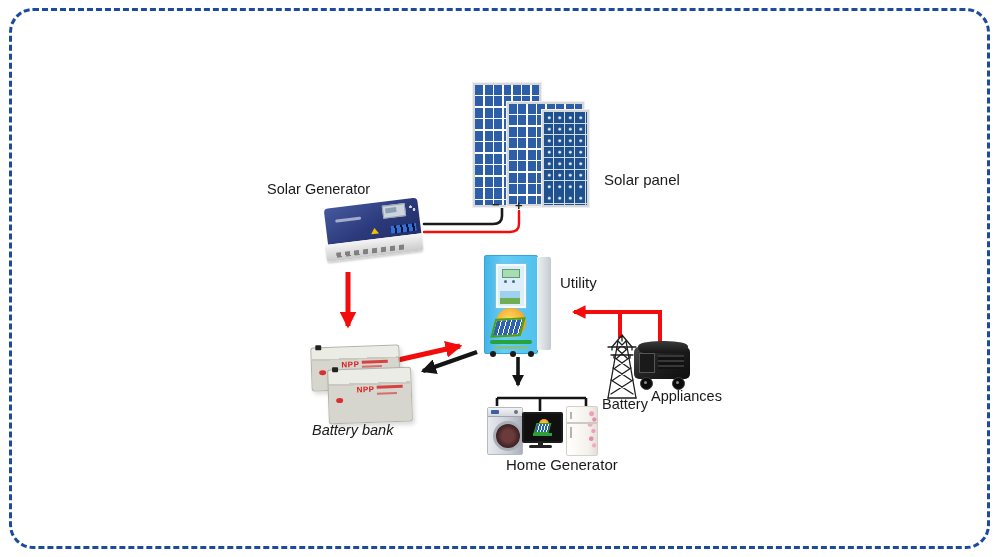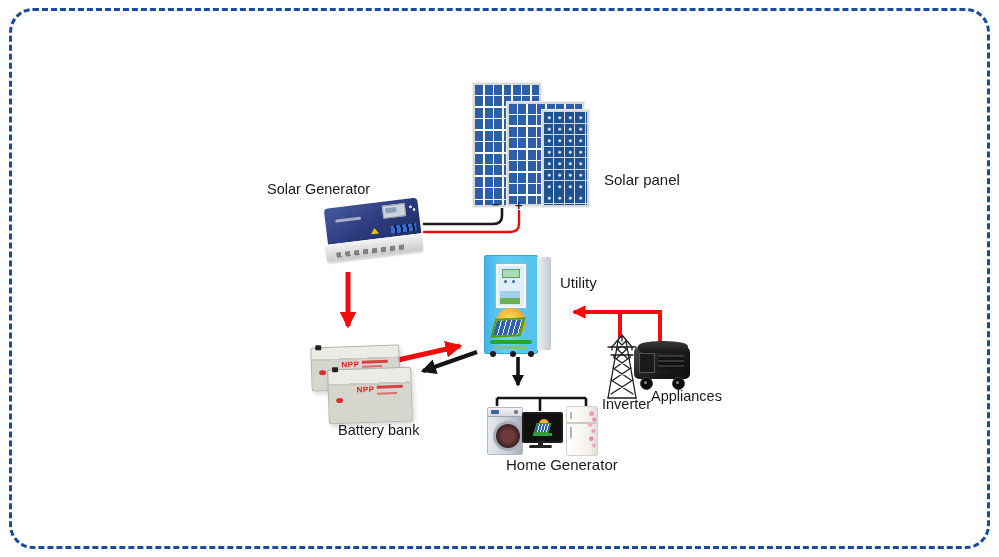--- a/index.html
+++ b/index.html
@@ -207,21 +207,21 @@
     <div class="bat-line"></div>
     <div class="bat-line2"></div>
   </div>
   <div class="bat bat2">
     <div class="bat-term"></div>
     <div class="bat-oval"></div>
     <div class="bat-brand">NPP</div>
     <div class="bat-line"></div>
     <div class="bat-line2"></div>
   </div>
-  <div class="lbl" style="left:338px;top:422px;">Battery bank</div>
+  <div class="lbl" style="left:312px;top:422px;font-style:italic;">Battery bank</div>
 
   <div class="washer">
     <div class="washer-panel"></div>
     <div class="washer-knob"></div>
     <div class="washer-knob2"></div>
     <div class="washer-door"></div>
   </div>
   <div class="tv">
     <div class="tv-screen">
       <div class="tv-logo-sun"></div>
@@ -241,21 +241,21 @@
 
   <svg style="position:absolute;left:602px;top:334px;" width="40" height="66" viewBox="0 0 40 66">
     <g fill="none" stroke="#1e1e1e" stroke-width="1.3" stroke-linecap="round">
       <path d="M20,1 L20,7 M20,1 L10,13 M20,1 L30,13"></path>
       <path d="M6,13 L34,13 M9,21 L31,21"></path>
       <path d="M10,13 L10,16 M30,13 L30,16 M12,21 L12,24 M28,21 L28,24"></path>
       <path d="M16,7 L6,64 M24,7 L34,64"></path>
       <path d="M16,7 L24,15 M24,7 L16,15 M15,15 L25,24 M25,15 L15,24 M13,24 L27,34 M27,24 L13,34 M11,34 L29,46 M29,34 L11,46 M9,46 L31,60 M31,46 L9,60 M6,64 L34,64"></path>
     </g>
   </svg>
-  <div class="lbl" style="left:602px;top:396px;">Inverter</div>
+  <div class="lbl" style="left:602px;top:396px;">Battery</div>
 
   <div class="gen">
     <div class="gen-body"></div>
     <div class="gen-cap"></div>
     <div class="gen-panel"></div>
     <div class="gen-slit"></div>
     <div class="gen-wheel" style="left:6px;">
         <div class="gen-hub"></div>
       </div>
     <div class="gen-wheel" style="left:38px;">

